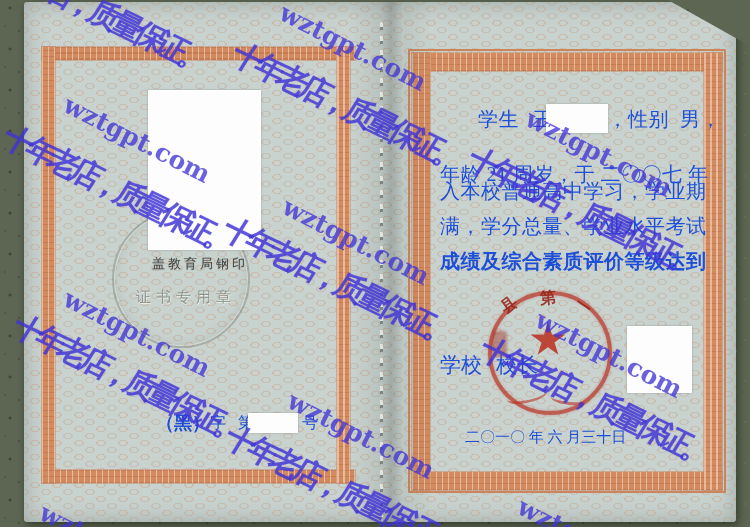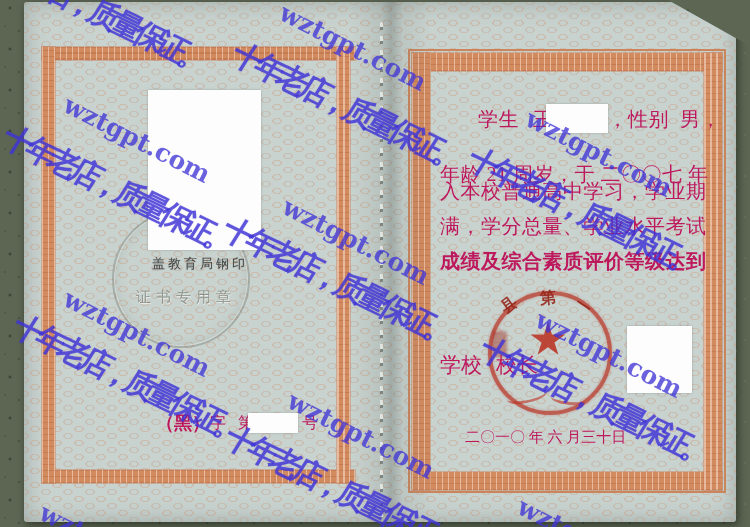--- a/index.html
+++ b/index.html
@@ -40,21 +40,21 @@
   .fold{
     background:linear-gradient(90deg, rgba(96,104,98,0) 0%, rgba(96,104,98,.14) 36%,
       rgba(66,74,68,.30) 50%, rgba(96,104,98,.12) 64%, rgba(96,104,98,0) 100%);
   }
   .stitch{
     background-image:repeating-linear-gradient(180deg,
       rgba(242,246,242,.85) 0 5px, rgba(74,82,76,.65) 5px 8px, rgba(185,194,188,.25) 8px 14px);
     opacity:.8;border-radius:2px;
   }
   .redact{background:#fcfdfc;box-shadow:0 0 2px rgba(110,120,114,.55);}
-  .cert-text{color:#be185d;white-space:pre;}
+  .cert-text{color:#1d4ed8;white-space:pre;}
   .body-line{font-size:20px;line-height:30px;letter-spacing:.5px;}
   .stamp-note{font-size:13px;letter-spacing:3px;color:#4a4a48;text-shadow:0 0 1px rgba(70,70,68,.4);}
   .emboss-ring{border:2px solid rgba(108,114,102,.38);border-radius:50%;
     box-shadow:inset 0 0 0 1px rgba(255,255,255,.35), inset 0 0 12px rgba(120,126,112,.25);}
   .emboss-text{font-size:15px;letter-spacing:5px;color:rgba(98,104,92,.62);
     text-shadow:.6px .6px 0 rgba(255,255,255,.65);}
   .seal-ring{border:4px solid rgba(184,48,34,.72);border-radius:50%;
     box-shadow:0 0 3px rgba(184,48,34,.4), inset 0 0 3px rgba(184,48,34,.35);}
   .seal-star{
     background:rgba(186,50,34,.88);

